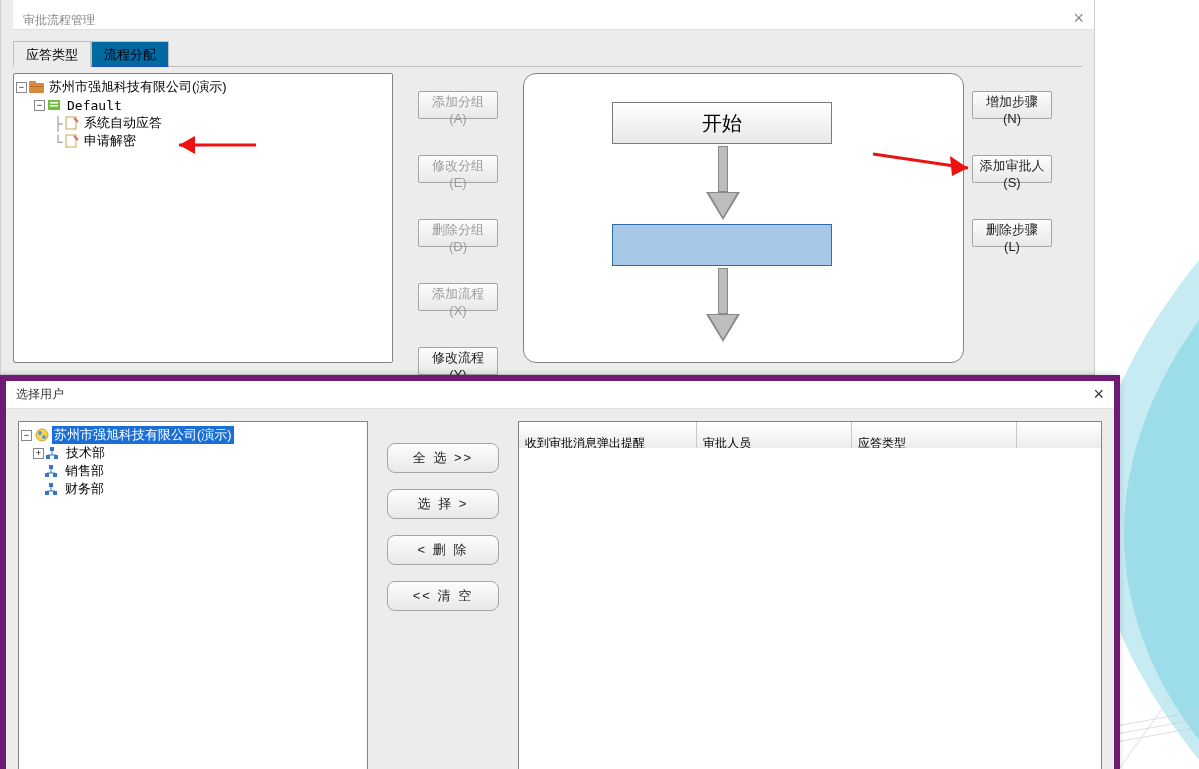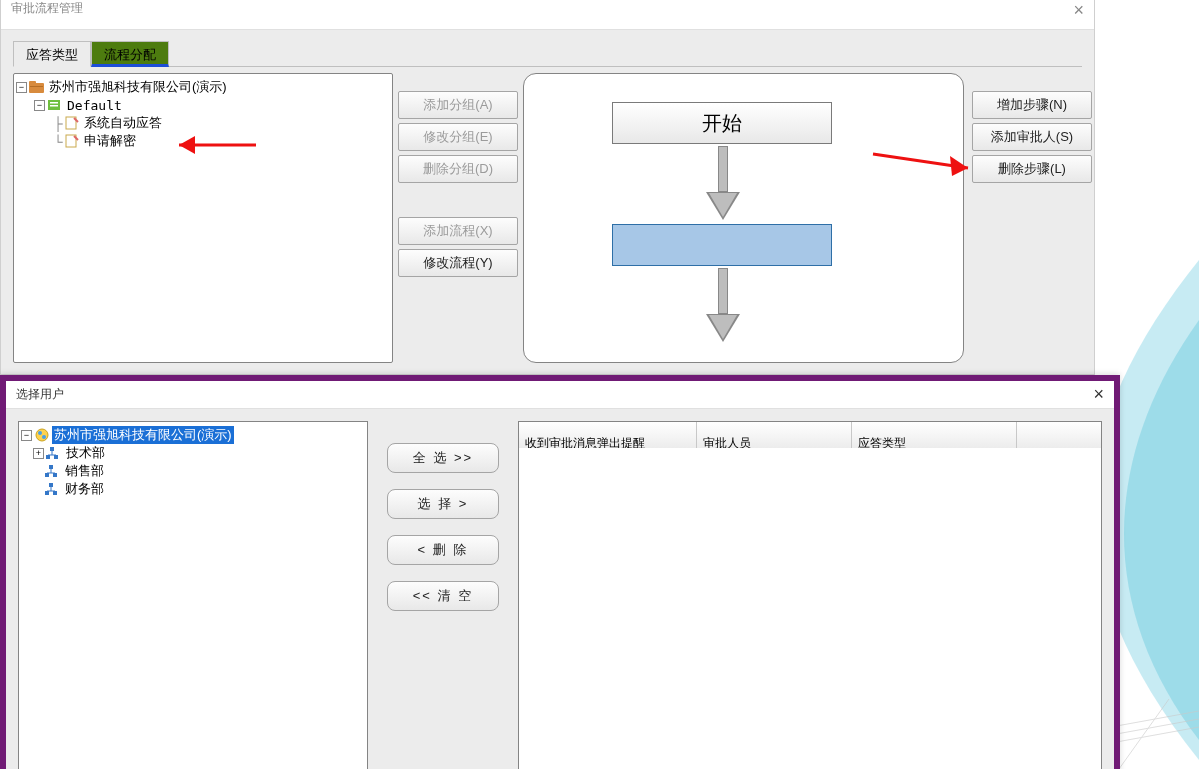--- a/index.html
+++ b/index.html
@@ -22,26 +22,27 @@
     width: 1095px;
     height: 375px;
     background: #ececec;
     border: 1px solid #cfcfcf;
     border-top: none;
   }
   .window1-titlebar {
     height: 30px;
     background: #fff;
     display: flex;
-    align-items: flex-start;
+    align-items: flex-end;
     justify-content: space-between;
     padding: 0 10px;
     color: #888;
     font-size: 12px;
     border-bottom: 1px solid #e0e0e0;
+    margin-left: 12px;
   }
   .window1-titlebar .close {
     font-size: 18px;
     color: #888;
     cursor: pointer;
   }
   .tabstrip {
     display: flex;
     margin: 10px 0 0 12px;
     height: 26px;
@@ -55,22 +56,22 @@
     border-bottom: 1px solid #ececec;
     font-size: 13px;
     cursor: pointer;
   }
   .tabstrip .tab.active {
     background: #ececec;
     border-bottom-color: #ececec;
     z-index: 2;
   }
   .tabstrip .tab:not(.active) {
-    background: #4d7c0f;
-    border-bottom: 3px solid #1d4ed8;
+    background: #0369a1;
+    border-bottom: 1px solid #1d4ed8;
   }
   .tabline {
     height: 1px;
     background: #bfbfbf;
     margin: 0 12px 0 12px;
   }
 
   .w1-body {
     display: flex;
     padding: 6px 12px 12px 12px;
@@ -120,26 +121,26 @@
 
   .w1-btncol {
     width: 114px;
     flex-shrink: 0;
     display: flex;
     flex-direction: column;
     align-items: center;
     padding-top: 18px;
   }
   .winbtn {
-    width: 120px;
+    width: 80px;
     height: 28px;
     background: linear-gradient(#fdfdfd,#e8e8e8);
     border: 1px solid #a5a5a5;
     border-radius: 2px;
-    margin-bottom: 4px;
+    margin-bottom: 36px;
     font-size: 13px;
     font-family: inherit;
     cursor: pointer;
     color: #222;
   }
   .winbtn:disabled {
     color: #9b9b9b;
     cursor: default;
   }
 

